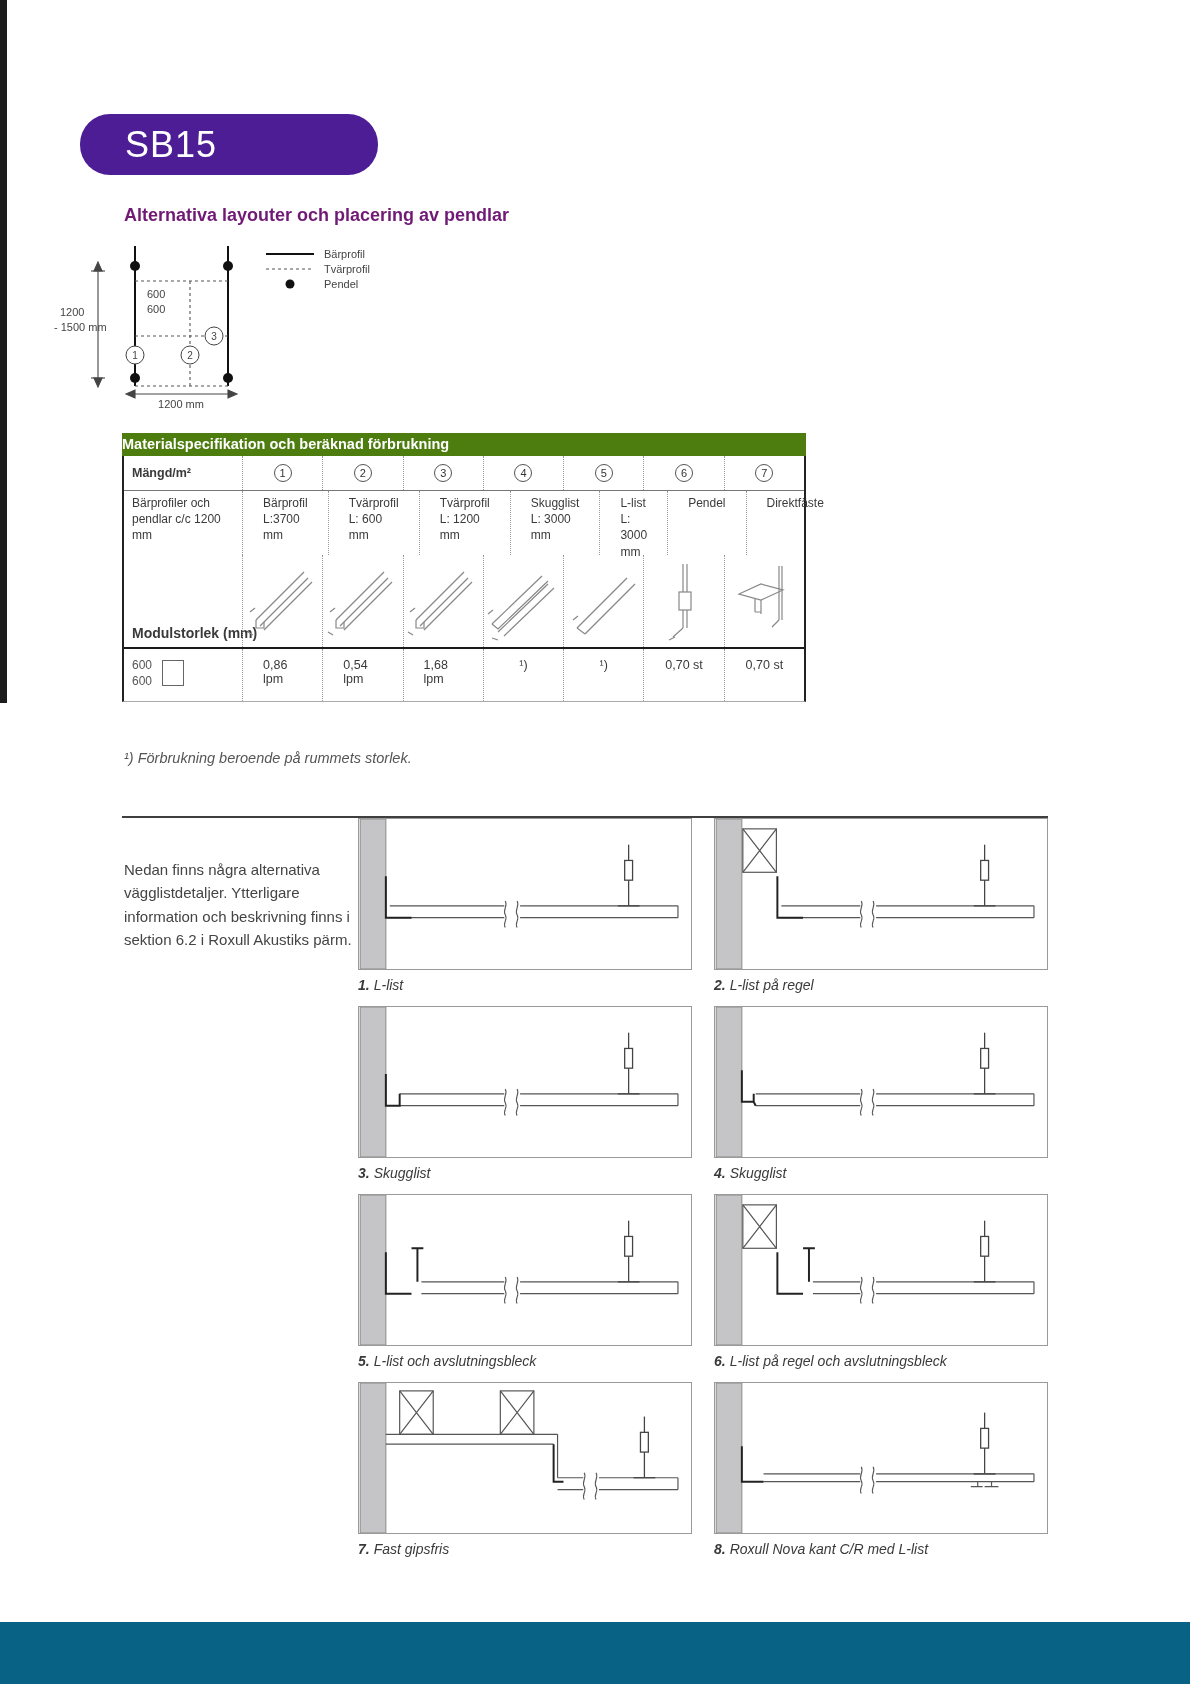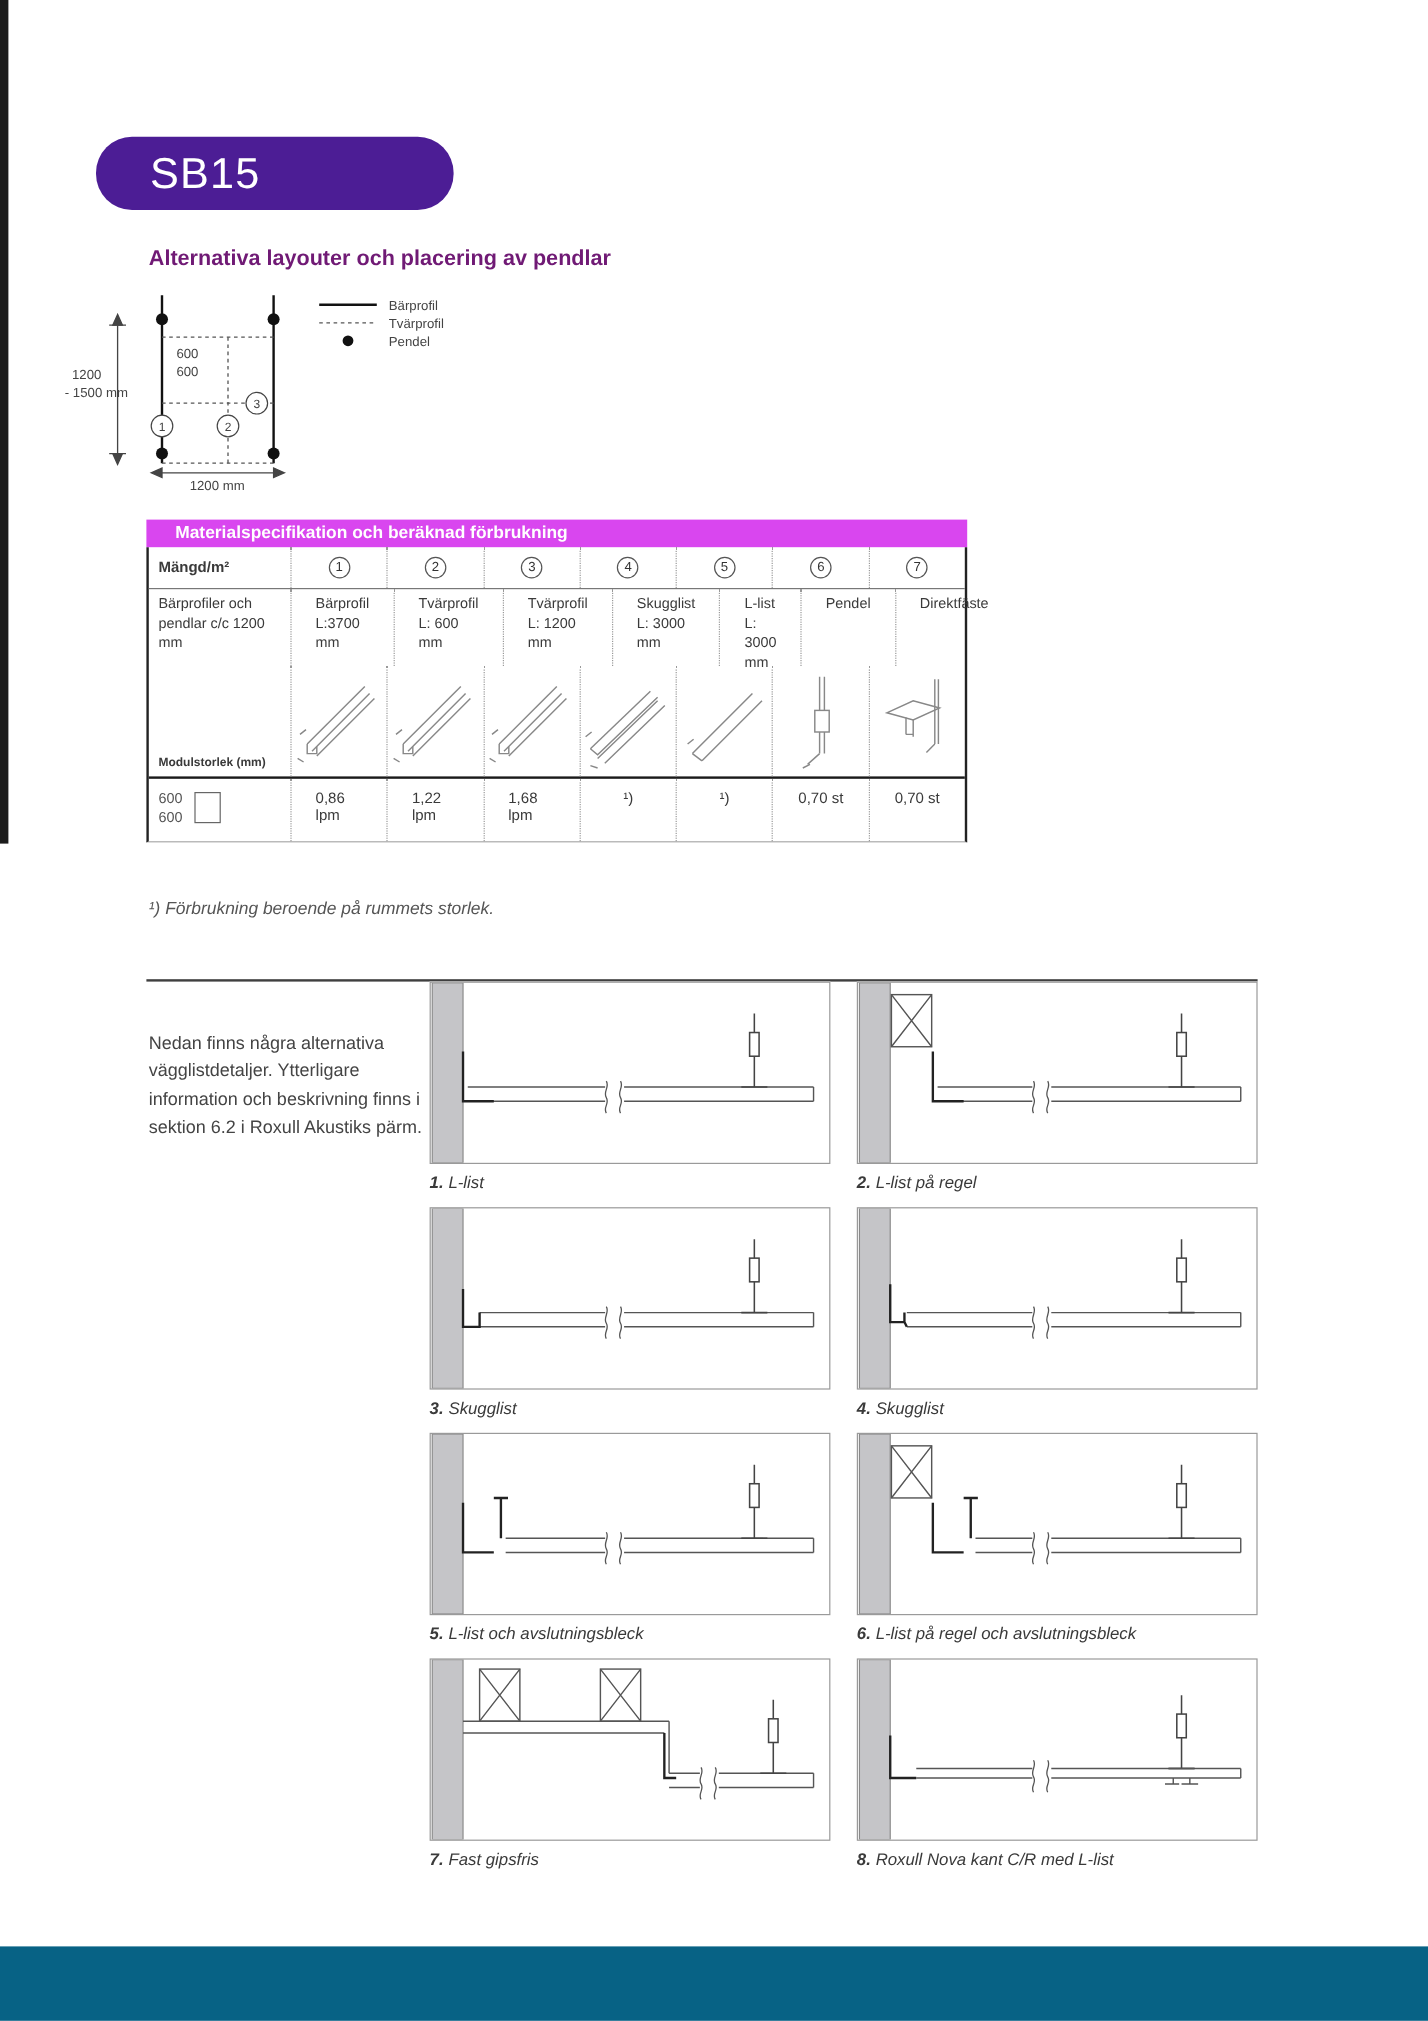--- a/index.html
+++ b/index.html
@@ -18,37 +18,37 @@
   .badge span { color:#fff; font-size:36px; letter-spacing:1px; padding-left:45px; }
 
   .heading { position:absolute; left:124px; top:205px; font-size:18px; font-weight:bold; color:#701a75; }
 
   .layout-svg { position:absolute; left:52px; top:240px; }
   .layout-svg text { font-family:"Liberation Sans", sans-serif; fill:#444; }
 
   
   .mat-table { position:absolute; left:122px; top:433px; width:684px; }
   .mat-title {
-    background:#d946ef; color:#fff; font-size:14.5px; font-weight:bold;
-    height:23px; line-height:23px; padding-left:24px;
+    background:#4d7c0f; color:#fff; font-size:14.5px; font-weight:bold;
+    height:23px; line-height:23px; padding-left:0;
   }
   .mat-body { border-left:2px solid #222; border-right:2px solid #222; border-bottom:1px solid #aaa; }
   .mat-grid { display:grid; grid-template-columns:118px repeat(7, 1fr); }
   .mat-cell { border-left:1px dotted #999; padding:4px 20px; font-size:12px; color:#3a3a3a; }
   .mat-cell.first { border-left:none; padding-left:8px; }
   .row-qty .mat-cell { height:34px; display:flex; align-items:center; justify-content:center; }
   .row-qty .mat-cell.first { justify-content:flex-start; font-weight:bold; font-size:12.5px; }
   .circle-num {
     width:18px; height:18px; border:1px solid #555; border-radius:50%;
     font-size:11px; display:flex; align-items:center; justify-content:center; color:#333;
   }
   .row-names { border-top:1px solid #777; }
   .row-names .mat-cell { height:64px; line-height:1.35; }
   .row-icons .mat-cell { height:92px; position:relative; }
-  .modul-label { position:absolute; left:8px; bottom:6px; font-weight:bold; font-size:10px; white-space:nowrap; }
+  .modul-label { position:absolute; left:8px; bottom:6px; font-weight:bold; font-size:14px; white-space:nowrap; }
   .prof-icon { position:absolute; left:50%; top:50%; transform:translate(-50%,-50%); }
   .row-data { border-top:2px solid #1a1a1a; }
   .row-data .mat-cell { height:52px; display:flex; align-items:flex-start; justify-content:center; padding-top:9px; font-size:12.5px; }
   .row-data .mat-cell.first { justify-content:flex-start; }
   .modsize { display:flex; gap:10px; align-items:flex-start; }
   .modsize .nums { display:flex; flex-direction:column; font-size:12px; line-height:1.3; color:#555; }
   .mod-square { width:22px; height:26px; border:1.5px solid #666; margin-top:2px; }
 
   .footnote { position:absolute; left:124px; top:750px; font-size:14.5px; font-style:italic; color:#555; }
   .divider { position:absolute; left:122px; top:816px; width:926px; height:0; border-top:2px solid #3f3f3f; }
@@ -305,21 +305,21 @@
       <div class="mat-cell first">
         <div class="modsize">
           <div class="nums">
             <span>600</span>
             <span>600</span>
           </div>
           <span class="mod-square"></span>
         </div>
       </div>
       <div class="mat-cell">0,86 lpm</div>
-      <div class="mat-cell">1,22 lpm</div>
+      <div class="mat-cell">0,54 lpm</div>
       <div class="mat-cell">1,68 lpm</div>
       <div class="mat-cell">¹)</div>
       <div class="mat-cell">¹)</div>
       <div class="mat-cell">0,70 st</div>
       <div class="mat-cell">0,70 st</div>
     </div>
   </div>
 </div>
 
 <div class="footnote">¹) Förbrukning beroende på rummets storlek.</div>

